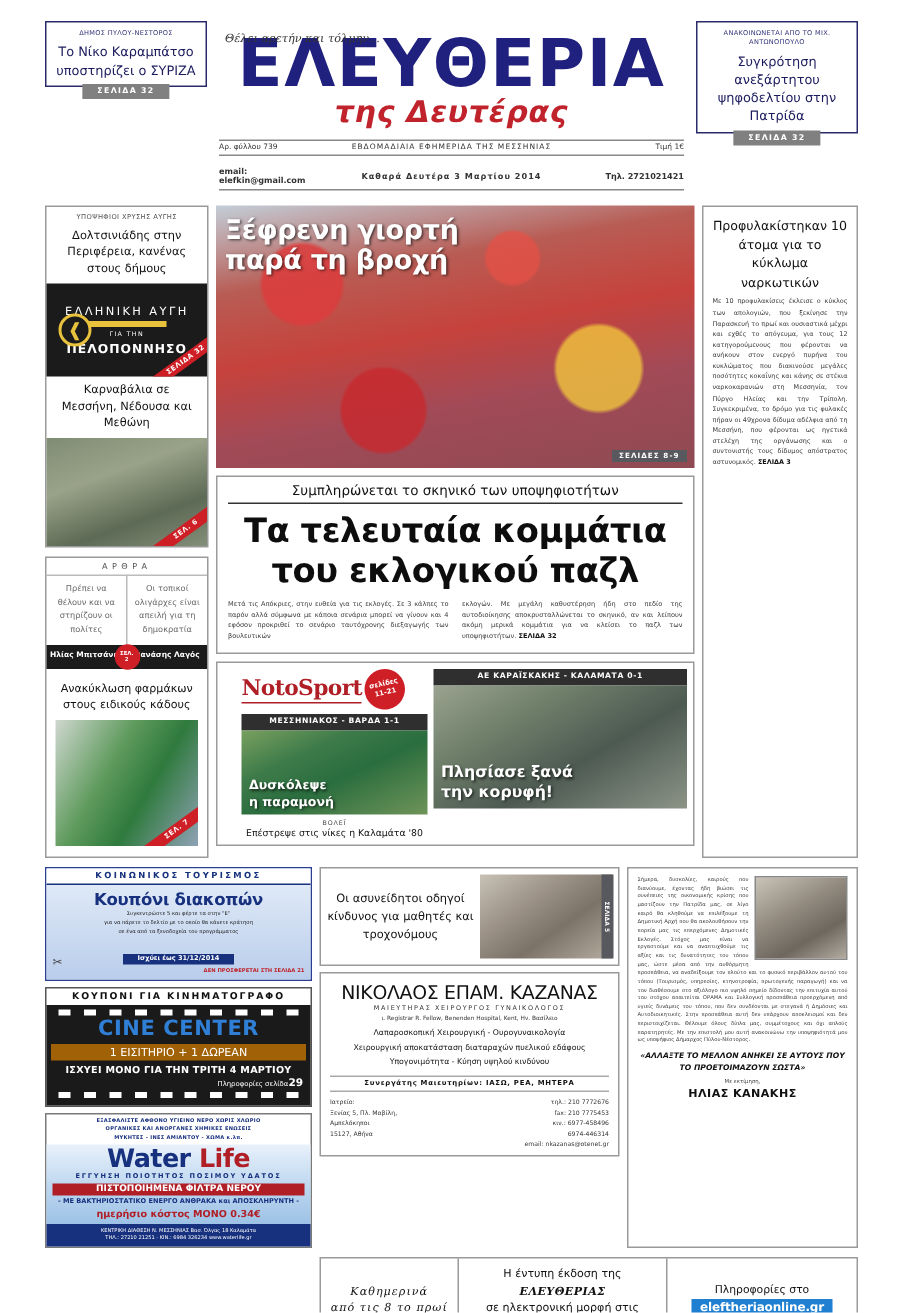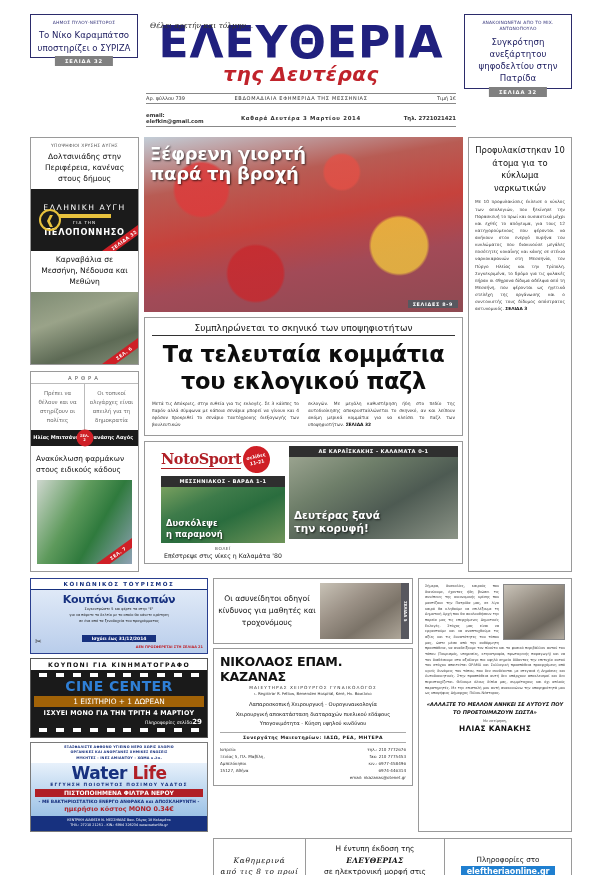--- a/index.html
+++ b/index.html
@@ -89,21 +89,21 @@
   .arthra-col { flex: 1; text-align: center; font-size: 5.5px; color: #6a6a6a; line-height: 1.65; padding: 5px 4px; }
   .arthra-col + .arthra-col { border-left: 1px solid #bbb; }
   .arthra-names { display: flex; background: #1b1b1b; color: #fff; position: relative; }
   .arthra-name { flex: 1; text-align: center; font-size: 5px; line-height: 1.5; padding: 4px 2px; font-weight: bold; }
   .name-badge {
     position: absolute; left: 50%; top: 50%; transform: translate(-50%,-50%);
     width: 17px; height: 17px; border-radius: 50%; background: #cf1f26; color: #fff;
     font-size: 3.6px; font-weight: bold; display: flex; flex-direction: column;
     align-items: center; justify-content: center; line-height: 1.05;
   }
-  .recycle-head { text-align: left; font-size: 7.4px; color: #111; line-height: 1.5; padding: 7px 5px 5px; }
+  .recycle-head { text-align: center; font-size: 7.4px; color: #111; line-height: 1.5; padding: 7px 5px 5px; }
 
   
   .hero-photo { height: 175px; position: relative;
     background:
       radial-gradient(circle at 18% 30%, rgba(220,60,60,.85) 0 9%, transparent 10%),
       radial-gradient(circle at 62% 20%, rgba(230,80,70,.75) 0 7%, transparent 8%),
       radial-gradient(circle at 80% 62%, rgba(245,205,60,.75) 0 10%, transparent 11%),
       radial-gradient(circle at 35% 78%, rgba(200,40,45,.8) 0 11%, transparent 12%),
       linear-gradient(170deg,#c3ced8 0%,#b85c54 26%,#c6423c 48%,#a24a57 70%,#8e4a52 100%);
     overflow: hidden;
@@ -194,21 +194,21 @@
 
   .traffic-box { border: 1px solid #9a9a9a; display: flex; padding: 4px; gap: 4px; }
   .traffic-head { flex: 1; display: flex; align-items: center; justify-content: center; text-align: center; font-size: 7.6px; color: #111; line-height: 1.6; }
   .traffic-photo { width: 88px; height: 56px; position: relative; background: linear-gradient(145deg,#c8c2b6 0%,#9c9287 35%,#7b7368 62%,#b5ada0 100%); }
   .traffic-pages {
     position: absolute; right: -1px; top: 0; height: 100%; width: 8px; background: #58585f; color: #fff;
     font-size: 4px; font-weight: bold; writing-mode: vertical-rl; display: flex; align-items: center; justify-content: center;
   }
 
   .doctor-box { border: 1px solid #9a9a9a; margin-top: 4px; padding: 5px 6px 4px; }
-  .doc-name { text-align: left; font-size: 12.6px; font-weight: bold; color: #111; letter-spacing: -.2px; }
+  .doc-name { text-align: center; font-size: 12.6px; font-weight: normal; color: #111; letter-spacing: -.2px; }
   .doc-spec { text-align: center; font-size: 4.3px; letter-spacing: 1.1px; color: #333; margin-top: 1.5px; }
   .doc-fellow { text-align: center; font-size: 3.9px; color: #333; margin-top: 1px; }
   .doc-serv { text-align: center; font-size: 5.2px; color: #111; line-height: 1.75; margin-top: 4px; }
   .doc-coop { text-align: center; font-size: 4.6px; font-weight: bold; color: #111; border-top: 1px solid #aaa; border-bottom: 1px solid #aaa; margin-top: 4px; padding: 2px 0; letter-spacing: .5px; }
   .doc-contact { display: flex; font-size: 4.1px; color: #333; line-height: 1.72; margin-top: 3px; }
   .doc-contact .l { flex: 1; }
   .doc-contact .r { text-align: right; }
 
   .letter-box { border: 1px solid #9a9a9a; padding: 5px 6px; height: 100%; }
   .letter-flow { font-size: 3.5px; color: #3a3a3a; line-height: 1.62; text-align: justify; }
@@ -348,21 +348,21 @@
               <div>η παραμονή</div>
             </div>
           </div>
           <div class="sp-vol">ΒΟΛΕΪ</div>
           <div class="sp-vol-line">Επέστρεψε στις νίκες η Καλαμάτα '80</div>
         </div>
         <div class="sp-right">
           <div class="sp-banner" style="margin-top:0;">ΑΕ ΚΑΡΑΪΣΚΑΚΗΣ - ΚΑΛΑΜΑΤΑ 0-1</div>
           <div class="sp-photo2">
             <div class="sp-cap big">
-              <div>Δευτέρας ξανά</div>
+              <div>Πλησίασε ξανά</div>
               <div>την κορυφή!</div>
             </div>
           </div>
         </div>
       </div>
     </div>
 
     <div class="col-right">
       <div class="box" style="height:100%;">
         <div class="right-head">Προφυλακίστηκαν 10 άτομα για το κύκλωμα ναρκωτικών</div>

